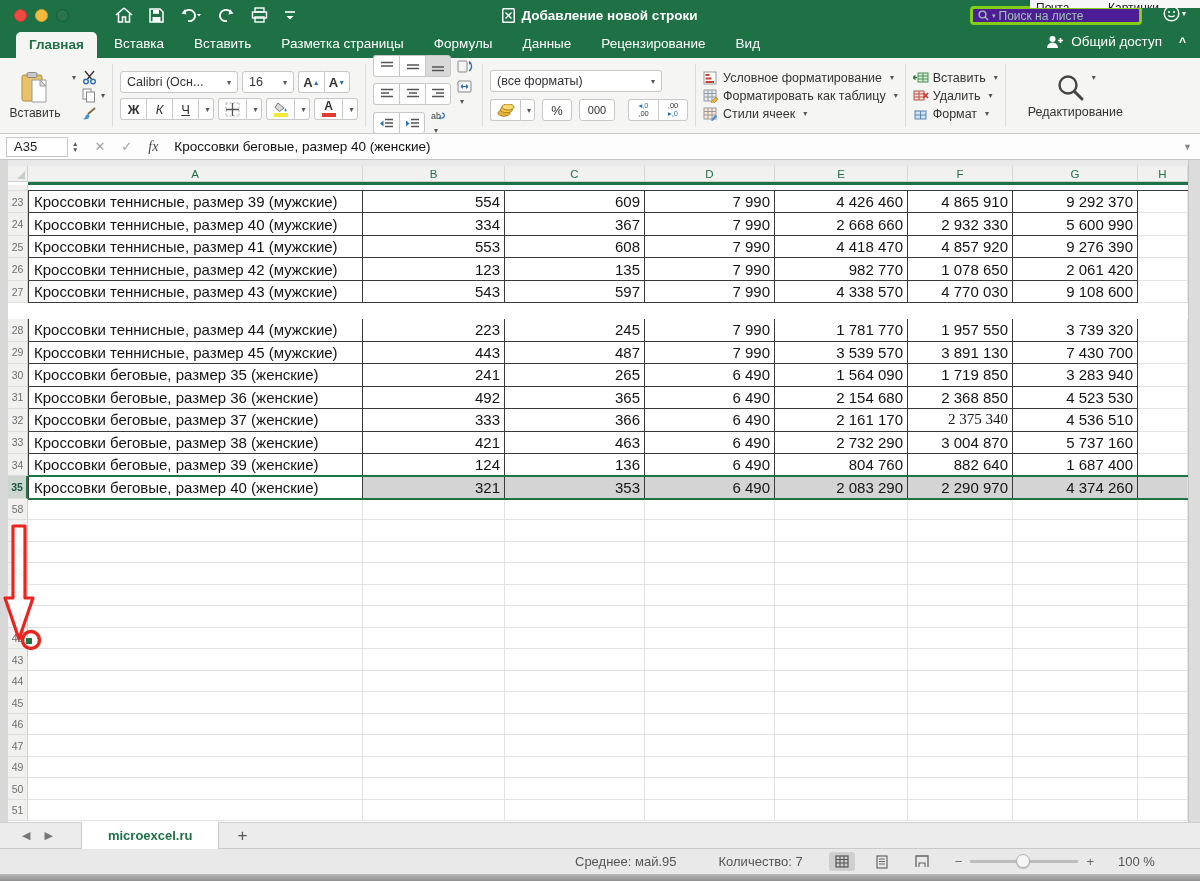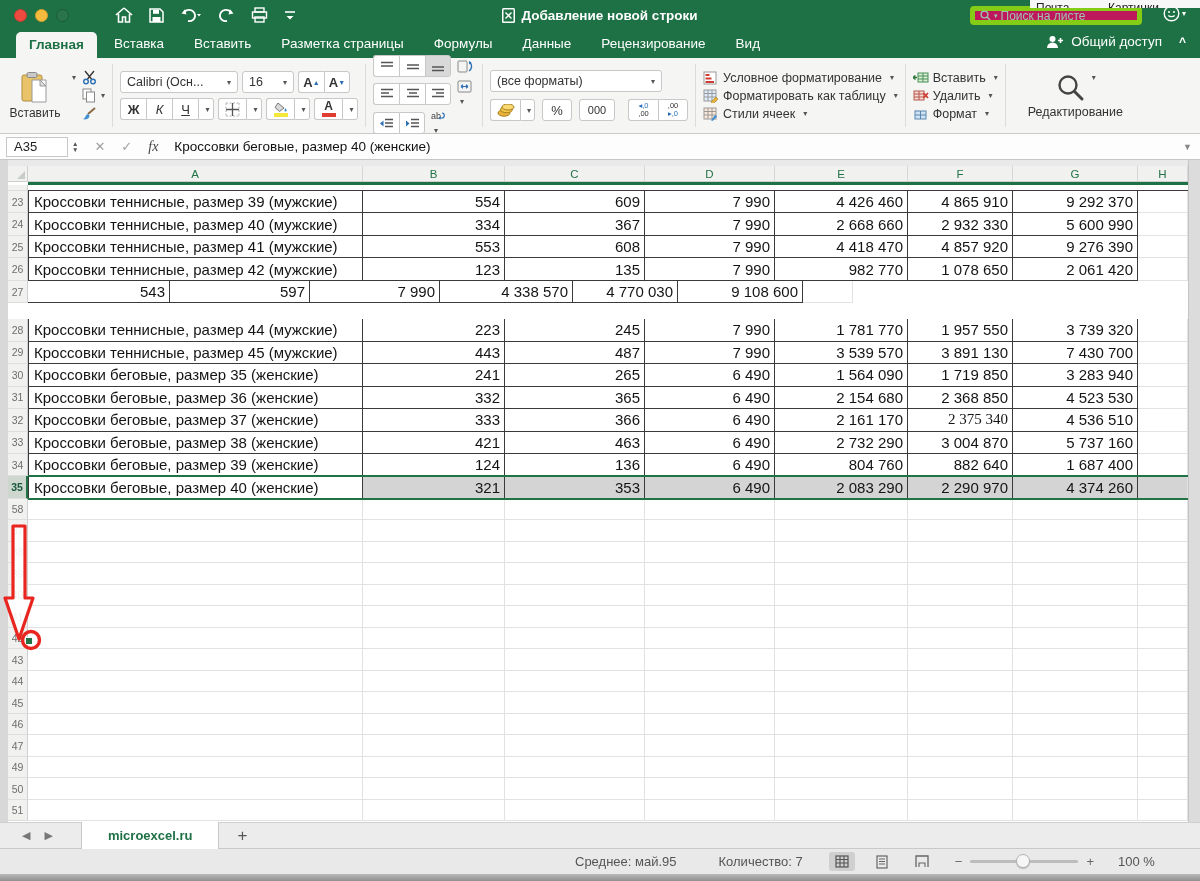--- a/index.html
+++ b/index.html
@@ -21,22 +21,22 @@
   .tl.red { background:#ee4b40; border:1px solid #c93a31; }
   .tl.yellow { background:#f5bb3e; border:1px solid #d6a02c; }
   .tl.green { background:#29744a; border:1px solid #1b5c38; }
   .tb-icons { display:flex; align-items:center; gap:16px; margin-left:46px; }
   .tb-ic { display:flex; align-items:center; color:#fff; }
   .tb-ic svg { display:block; }
   .title-center { position:absolute; left:0; right:0; top:0; height:30px; display:flex;
     align-items:center; justify-content:center; gap:6px; pointer-events:none; }
   .title-center .doc-ic { width:13px; height:15px; position:relative; }
   .title-text { font-size:13.5px; font-weight:bold; color:#fff; }
-  .search-box { position:absolute; right:58px; top:6px; width:172px; height:19px; background:#be185d;
-    border:5px solid #84cc16; border-radius:4px; display:flex; align-items:center; padding:0 5px;
+  .search-box { position:absolute; right:58px; top:6px; width:172px; height:19px; background:#4c1d95;
+    border:3px solid #84cc16; border-radius:4px; display:flex; align-items:center; padding:0 5px;
     color:#9fc4af; font-size:12px; gap:3px; }
   .smiley { position:absolute; right:14px; top:5px; display:flex; align-items:center; gap:2px; color:#fff; }
 
   
   .tabbar { position:absolute; top:30px; left:0; width:1200px; height:28px; background:#1e7145;
     display:flex; align-items:flex-end; }
   .tabs { display:flex; align-items:flex-end; margin-left:16px; gap:4px; height:28px; }
   .tab { color:#fff; font-size:13.5px; padding:5px 13px 7px; white-space:nowrap; }
   .tab.active { background:#f5f5f4; color:#1e7145; font-weight:bold; border-radius:5px 5px 0 0;
     padding-bottom:6px; }
@@ -653,20 +653,21 @@
           <div class="cell num dark" style="width: 142px;">123</div>
           <div class="cell num dark" style="width: 140px;">135</div>
           <div class="cell num dark" style="width: 130px;">7 990</div>
           <div class="cell num dark" style="width: 133px;">982 770</div>
           <div class="cell num dark" style="width: 105px;">1 078 650</div>
           <div class="cell num dark" style="width: 125px;">2 061 420</div>
           <div class="cell lite" style="width: 50px;"></div>
         </div>
         <div class="grid-row data-row" style="height: 22.46px;">
           <div class="rnum">27</div>
+          <div class="cell lab dark first" style="width: 335px;">Кроссовки теннисные, размер 43 (мужские)</div>
           <div class="cell num dark" style="width: 142px;">543</div>
           <div class="cell num dark" style="width: 140px;">597</div>
           <div class="cell num dark" style="width: 130px;">7 990</div>
           <div class="cell num dark" style="width: 133px;">4 338 570</div>
           <div class="cell num dark" style="width: 105px;">4 770 030</div>
           <div class="cell num dark" style="width: 125px;">9 108 600</div>
           <div class="cell lite" style="width: 50px;"></div>
         </div>
         <div class="grid-row data-row" style="height: 22.46px; margin-top: 16px;">
           <div class="rnum">28</div>
@@ -697,21 +698,21 @@
           <div class="cell num dark" style="width: 140px;">265</div>
           <div class="cell num dark" style="width: 130px;">6 490</div>
           <div class="cell num dark" style="width: 133px;">1 564 090</div>
           <div class="cell num dark" style="width: 105px;">1 719 850</div>
           <div class="cell num dark" style="width: 125px;">3 283 940</div>
           <div class="cell lite" style="width: 50px;"></div>
         </div>
         <div class="grid-row data-row" style="height: 22.46px;">
           <div class="rnum">31</div>
           <div class="cell lab dark first" style="width: 335px;">Кроссовки беговые, размер 36 (женские)</div>
-          <div class="cell num dark" style="width: 142px;">332</div>
+          <div class="cell num dark" style="width: 142px;">492</div>
           <div class="cell num dark" style="width: 140px;">365</div>
           <div class="cell num dark" style="width: 130px;">6 490</div>
           <div class="cell num dark" style="width: 133px;">2 154 680</div>
           <div class="cell num dark" style="width: 105px;">2 368 850</div>
           <div class="cell num dark" style="width: 125px;">4 523 530</div>
           <div class="cell lite" style="width: 50px;"></div>
         </div>
         <div class="grid-row data-row" style="height: 22.46px;">
           <div class="rnum">32</div>
           <div class="cell lab dark first" style="width: 335px;">Кроссовки беговые, размер 37 (женские)</div>

